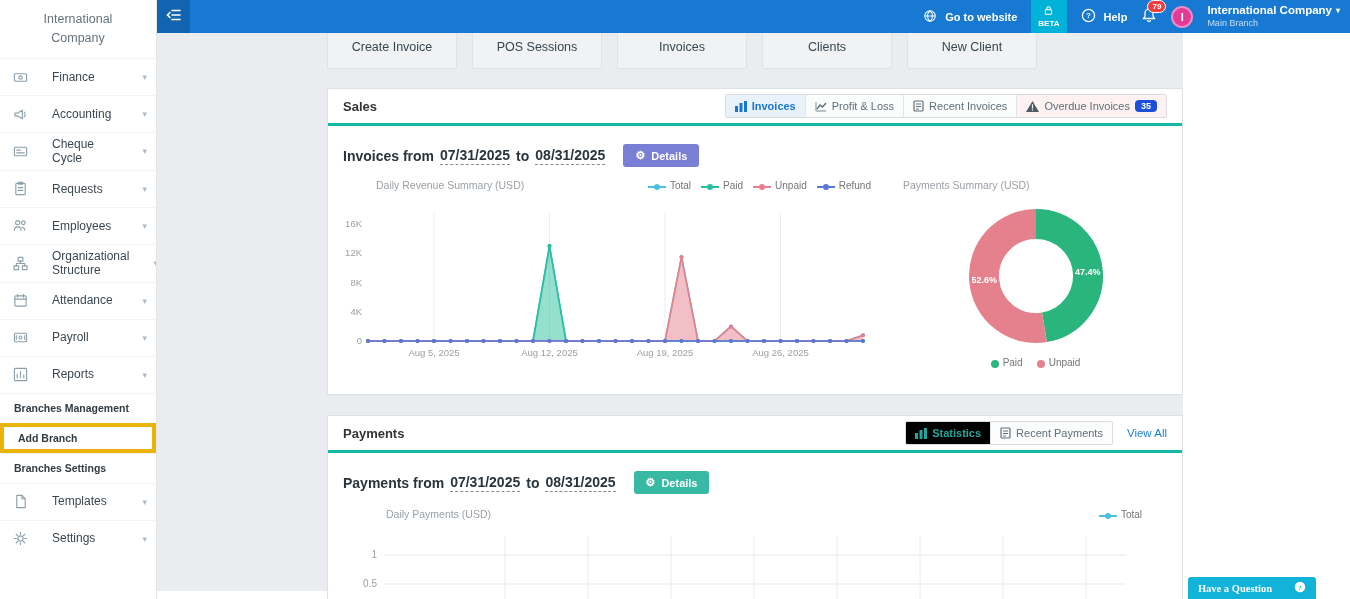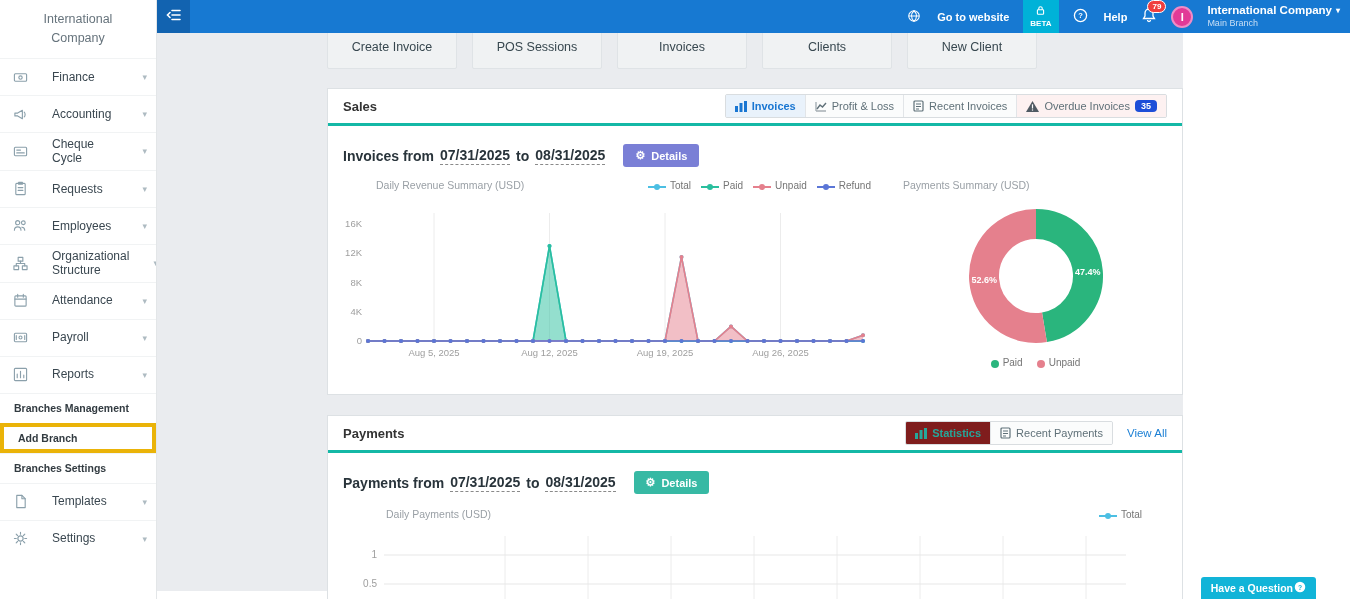--- a/index.html
+++ b/index.html
@@ -2,21 +2,21 @@
 <html><head>
 <meta charset="utf-8">
 <style>
 *{box-sizing:border-box;margin:0;padding:0}
 html,body{width:1350px;height:599px;overflow:hidden;font-family:"Liberation Sans",sans-serif;background:#fff;position:relative}
 
 
 .topbar{position:absolute;left:157px;top:0;right:0;height:33px;background:#1779d2;display:flex;align-items:center;z-index:5}
 .collapse-btn{width:33px;height:33px;background:#1263b0;border:none;display:flex;align-items:center;justify-content:center;cursor:pointer}
 .topbar-right{margin-left:auto;display:flex;align-items:center;gap:14px;height:100%;padding-right:10px}
-.tb-item{color:#fff;font-size:11px;font-weight:bold;display:flex;gap:16px;align-items:center;cursor:pointer;white-space:nowrap}
+.tb-item{color:#fff;font-size:11px;font-weight:bold;display:flex;gap:8px;align-items:center;cursor:pointer;white-space:nowrap}
 .beta{height:33px;background:#00b2d8;color:#fff;display:flex;flex-direction:column;align-items:center;justify-content:center;font-size:8px;font-weight:bold;padding:0 7px;gap:1px;cursor:pointer}
 .bell-wrap{position:relative;cursor:pointer;display:flex}
 .notif-badge{position:absolute;top:-7px;right:-9px;background:#f03e3e;color:#fff;font-size:8px;border-radius:8px;padding:1px 4px;font-weight:bold;border:1px solid #fff}
 .avatar{width:22px;height:22px;border-radius:50%;background:#e23a97;border:2px solid #ef8cc6;color:#fff;font-size:11px;font-weight:bold;display:flex;align-items:center;justify-content:center;cursor:pointer}
 .company{color:#fff;line-height:1.2;cursor:pointer}
 .company-name{font-size:11.5px;font-weight:bold;display:flex;align-items:center;gap:4px}
 .branch-name{font-size:9px;color:#c9dff5}
 .chev-white{font-size:8px}
 
 
@@ -37,21 +37,21 @@
 .qa-tile{width:130px;height:44px;background:#f0f2f3;border:1px solid #dfe3e6;border-radius:2px;display:flex;align-items:center;justify-content:center;font-size:12.5px;color:#37474f;cursor:pointer}
 
 .panel{background:#fff;border:1px solid #dde1e4;margin-top:19px;width:856px}
 .panel + .panel{margin-top:20px}
 .panel-header{height:37px;display:flex;align-items:center;padding:0 15px;border-bottom:3px solid #14b8a6}
 .panel-title{font-size:13px;font-weight:bold;color:#333}
 .tab-group{margin-left:auto;display:flex;border:1px solid #d9dde0;background:#f8f9fa;border-radius:2px;overflow:hidden}
 .tab{display:flex;align-items:center;gap:5px;padding:5px 9px;font-size:11px;color:#5f7078;background:#fbfcfc;border-left:1px solid #e2e5e8;cursor:pointer;white-space:nowrap}
 .tab:first-child{border-left:none}
 .tab.active-blue{background:#e9f2fb;color:#1976d2;font-weight:bold}
-.tab.active-green{background:#7f1d1d;color:#26a69a;font-weight:bold}
+.tab.active-green{background:#000000;color:#26a69a;font-weight:bold}
 .tab.has-badge{background:#fdf1f1}
 .badge-red{background:#1d4ed8;color:#fff;font-size:9px;padding:1px 6px;border-radius:4px;font-weight:bold}
 .view-all{margin-left:14px;font-size:11.5px;color:#1b7fd4;cursor:pointer}
 
 .range-row{display:flex;align-items:center;gap:6px;padding:18px 15px 4px;font-size:14px;font-weight:bold;color:#29343b}
 .date-link{border-bottom:1px dashed #8a8a8a;padding-bottom:1px;cursor:pointer}
 .details-btn{margin-left:12px;border:none;color:#fff;font-size:11px;font-weight:bold;padding:5px 12px;border-radius:3px;display:flex;gap:6px;align-items:center;cursor:pointer}
 .details-btn.blue{background:#7a7fd6}
 .details-btn.green{background:#37b9a4}
 .gear{font-size:11px}
@@ -65,21 +65,21 @@
 .dot{width:8px;height:8px;border-radius:50%;display:inline-block}
 
 .donut-block{flex:1;padding-left:6px}
 .donut-block .chart-title{display:block;padding:8px 0 0 4px}
 .donut-wrap{display:flex;justify-content:center;margin-top:10px}
 .donut-legend{display:flex;justify-content:center;gap:14px;margin-top:2px}
 
 .pay-chart-block{padding:0 0 0 0}
 .pay-head{display:flex;align-items:flex-end;padding:10px 40px 2px 58px}
 
-.faq-btn{position:absolute;right:34px;bottom:0;height:22px;background:#11b4d8;color:#fff;border:none;border-radius:3px 3px 0 0;font-size:10.5px;font-weight:bold;display:flex;align-items:center;gap:1px;padding:0 10px;cursor:pointer;z-index:9;font-family:Liberation Sans, sans-serif}
+.faq-btn{position:absolute;right:34px;bottom:0;height:22px;background:#11b4d8;color:#fff;border:none;border-radius:3px 3px 0 0;font-size:10.5px;font-weight:bold;display:flex;align-items:center;gap:22px;padding:0 10px;cursor:pointer;z-index:9;font-family:Liberation Serif, serif}
 </style>
 </head>
 <body>
 
 <aside class="sidebar">
   <div class="logo">International Company</div>
   <nav id="sidebar-menu">
       <div class="side-item">
         <span class="s-icon">
           <svg width="15" height="15" viewBox="0 0 16 16" fill="none" stroke="#8ba0ab" stroke-width="1.2" stroke-linecap="round" stroke-linejoin="round">

